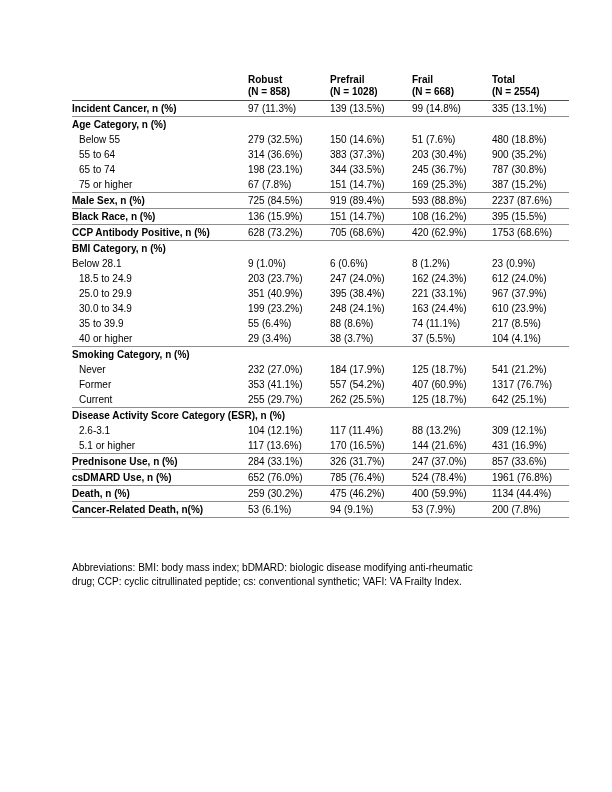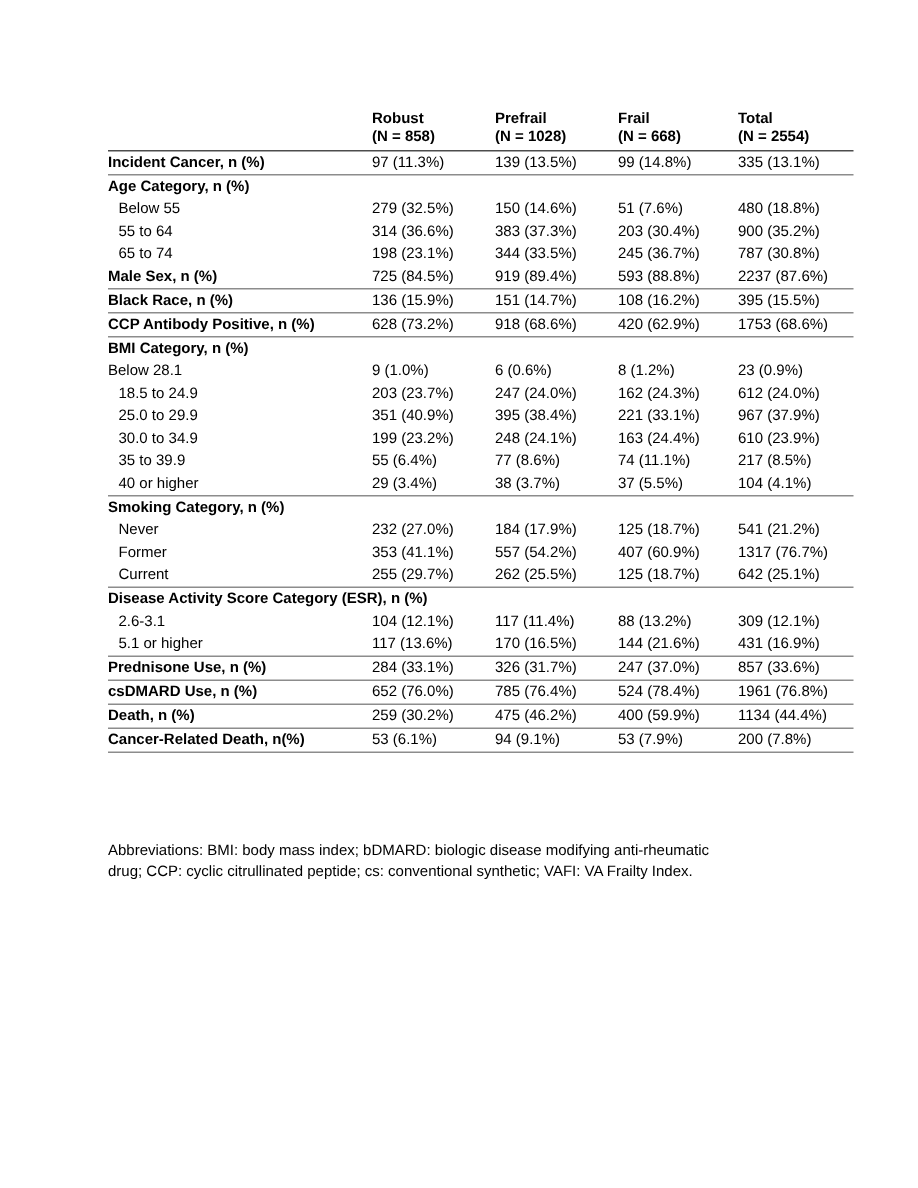--- a/index.html
+++ b/index.html
@@ -119,37 +119,44 @@
           <td>900 (35.2%)</td>
         </tr>
         <tr>
           <td class="ind">65 to 74</td>
           <td>198 (23.1%)</td>
           <td>344 (33.5%)</td>
           <td>245 (36.7%)</td>
           <td>787 (30.8%)</td>
         </tr>
         <tr class="rule">
+          <td class="ind">75 or higher</td>
+          <td>67 (7.8%)</td>
+          <td>151 (14.7%)</td>
+          <td>169 (25.3%)</td>
+          <td>387 (15.2%)</td>
+        </tr>
+        <tr class="rule">
           <td class="b">Male Sex, n (%)</td>
           <td>725 (84.5%)</td>
           <td>919 (89.4%)</td>
           <td>593 (88.8%)</td>
           <td>2237 (87.6%)</td>
         </tr>
         <tr class="rule">
           <td class="b">Black Race, n (%)</td>
           <td>136 (15.9%)</td>
           <td>151 (14.7%)</td>
           <td>108 (16.2%)</td>
           <td>395 (15.5%)</td>
         </tr>
         <tr class="rule">
           <td class="b">CCP Antibody Positive, n (%)</td>
           <td>628 (73.2%)</td>
-          <td>918 (68.6%)</td>
+          <td>705 (68.6%)</td>
           <td>420 (62.9%)</td>
           <td>1753 (68.6%)</td>
         </tr>
         <tr>
           <td class="b">BMI Category, n (%)</td>
           <td></td>
           <td></td>
           <td></td>
           <td></td>
         </tr>
@@ -177,21 +184,21 @@
         <tr>
           <td class="ind">30.0 to 34.9</td>
           <td>199 (23.2%)</td>
           <td>248 (24.1%)</td>
           <td>163 (24.4%)</td>
           <td>610 (23.9%)</td>
         </tr>
         <tr>
           <td class="ind">35 to 39.9</td>
           <td>55 (6.4%)</td>
-          <td>77 (8.6%)</td>
+          <td>88 (8.6%)</td>
           <td>74 (11.1%)</td>
           <td>217 (8.5%)</td>
         </tr>
         <tr class="rule">
           <td class="ind">40 or higher</td>
           <td>29 (3.4%)</td>
           <td>38 (3.7%)</td>
           <td>37 (5.5%)</td>
           <td>104 (4.1%)</td>
         </tr>

